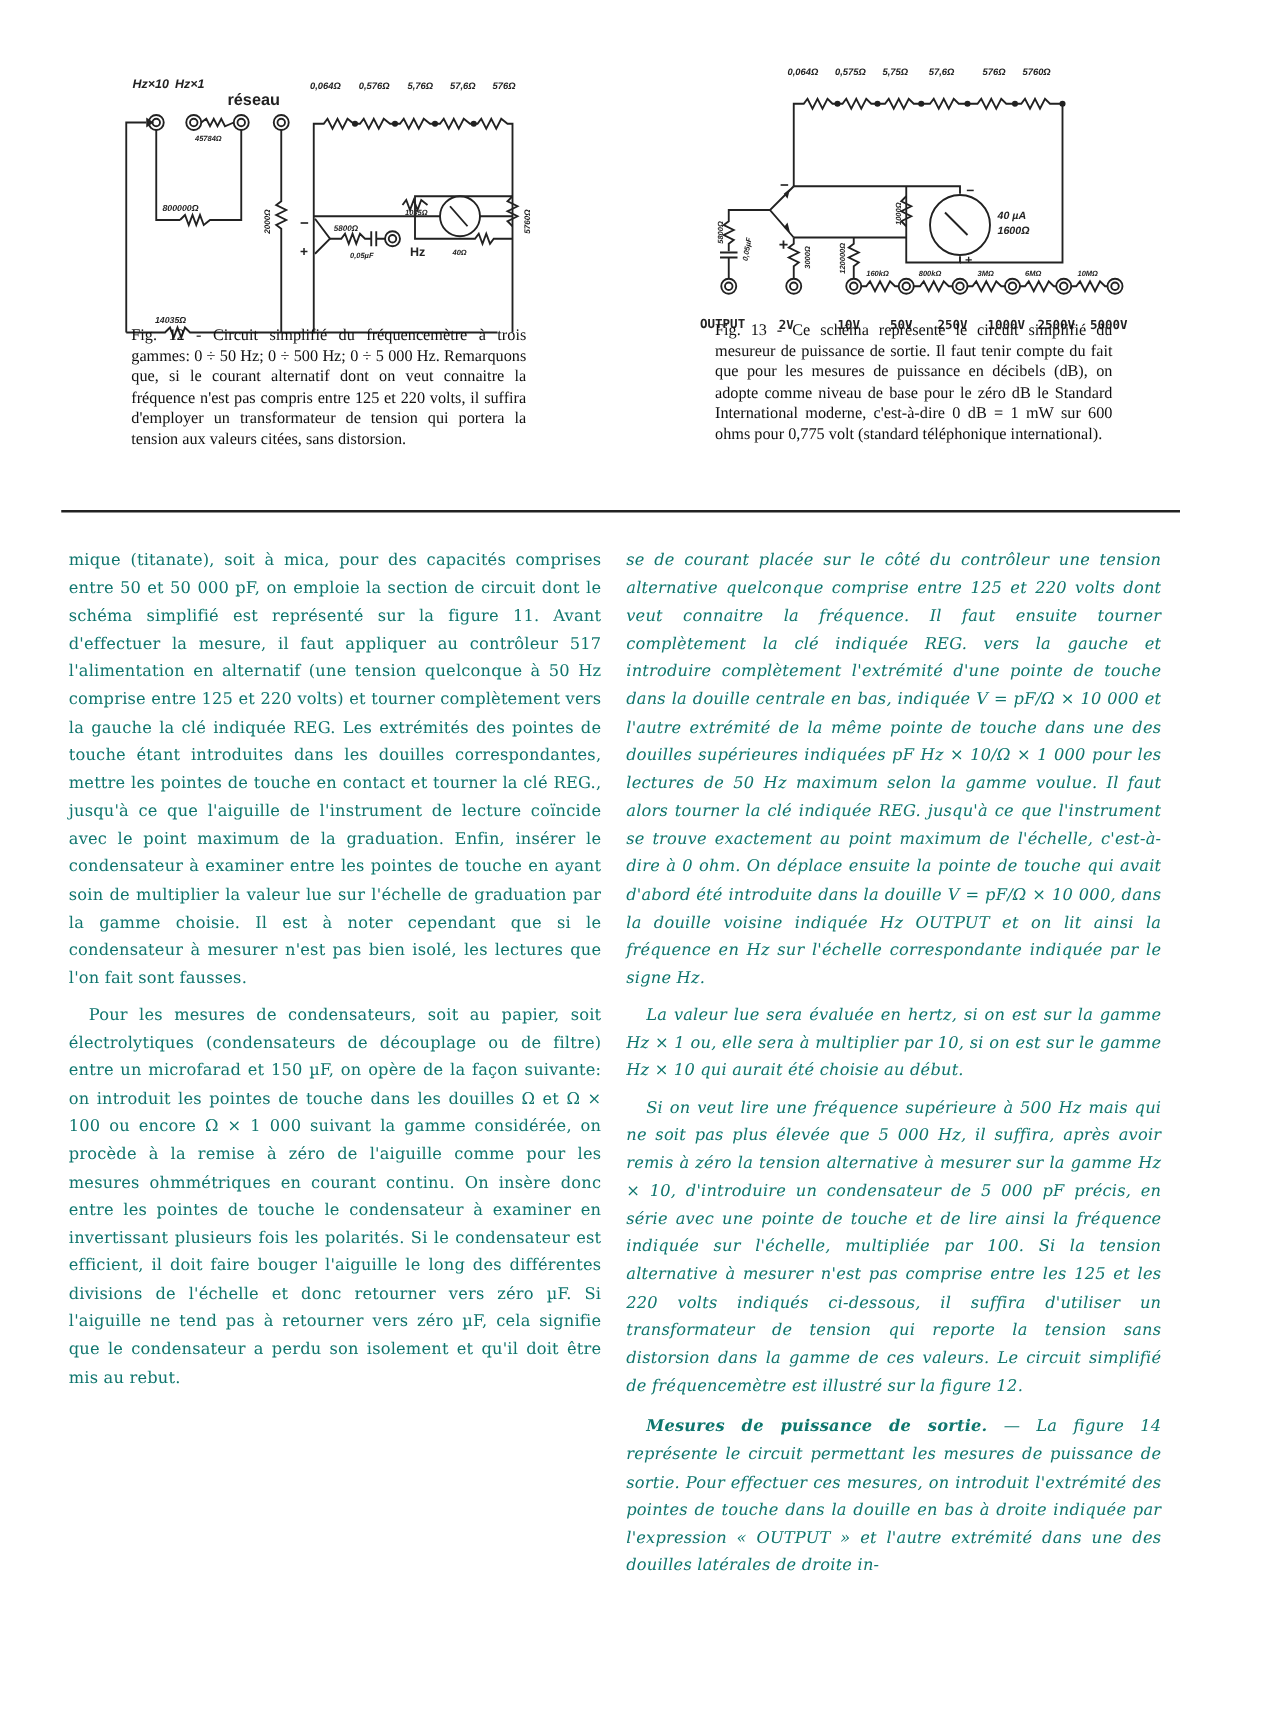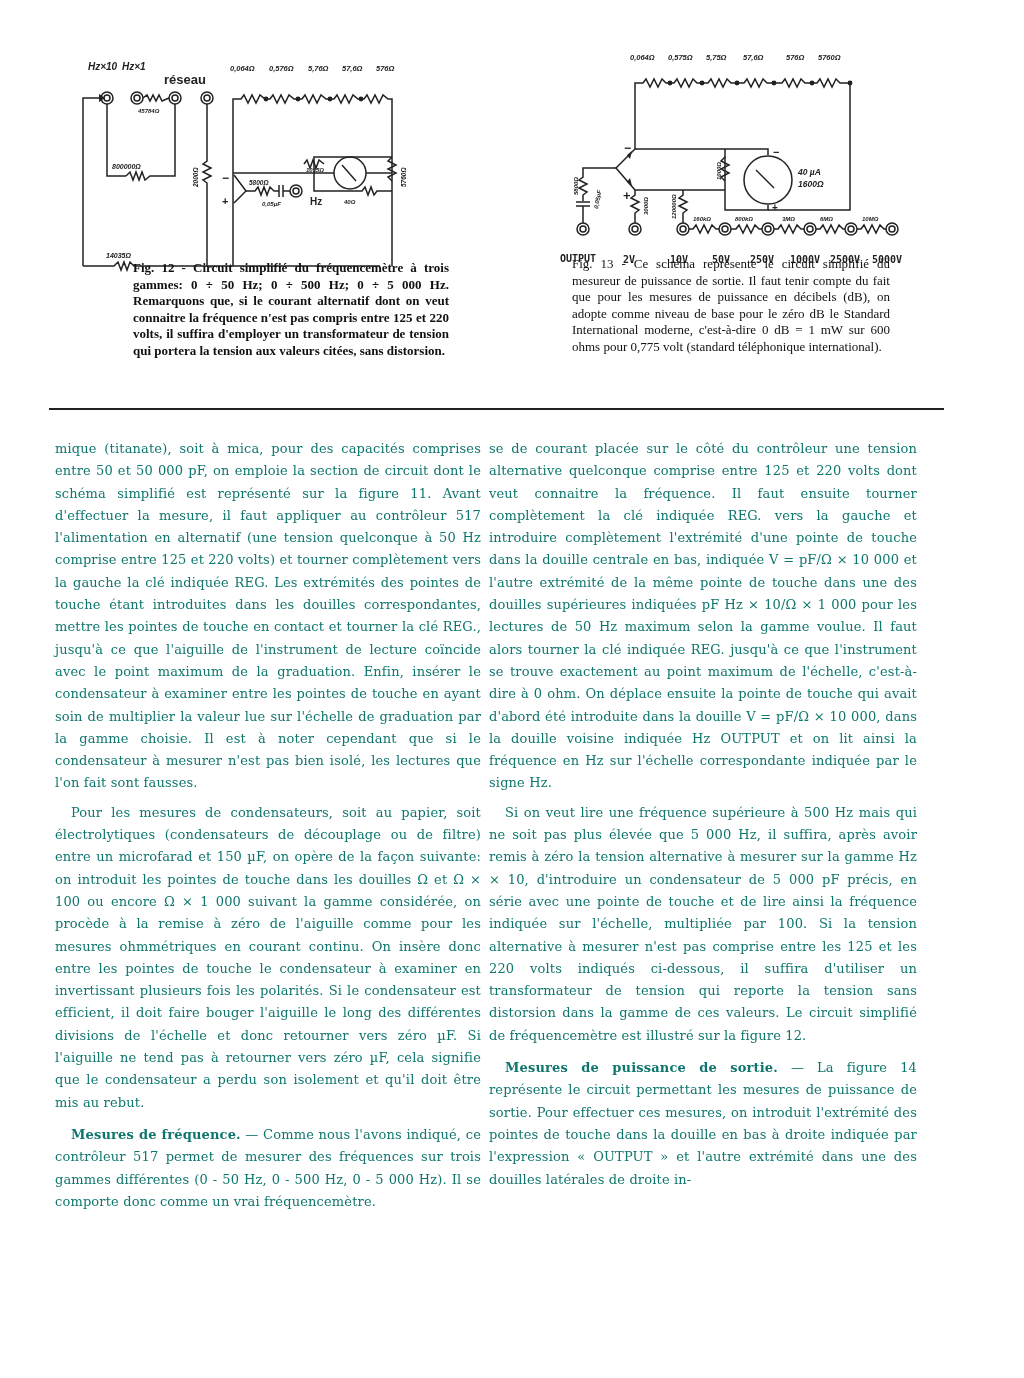--- a/index.html
+++ b/index.html
@@ -2,35 +2,35 @@
 <html><head>
 <meta charset="utf-8">
 <style>
   html, body { margin:0; padding:0; background:#ffffff; }
   body { width:1024px; height:1378px; position:relative; overflow:hidden; color:#1a1a1a; font-family:"DejaVu Serif", serif; }
   .fig { position:absolute;margin-top:37px; }
   .fig svg { display:block; }
   .schem-text { font-family:"Liberation Sans", sans-serif; font-style:italic; font-weight:bold; fill:#222; }
   .schem-label { font-family:"Liberation Sans", sans-serif; font-weight:bold; fill:#222; }
   .caption { position:absolute; font-family:"Liberation Serif", serif; font-size:13px; line-height:16.6px; text-align:justify; color:#111; }
-  #cap12 { left:105px; top:260px; width:316px; font-weight:bold;margin-left:28px; }
+  #cap12 { left:105px; top:260px; width:316px; font-weight:normal; }
   #cap13 { left:572px; top:256px; width:318px; }
   .rule { position:absolute; left:49px; top:408px; width:895px; height:2px; background:#222; }
   .col { position:absolute; font-family:"DejaVu Serif", serif; font-size:13px; line-height:22.3px; text-align:justify; color:#0f766e; letter-spacing:0.15px; }
   #colL { left:55px; top:438px; width:426px; }
-  #colR { left:489px; top:438px; width:428px; }
+  #colR { left:501px; top:438px; width:428px;font-style:italic; }
   .col p { margin:0 0 7px 0; text-indent:0; hyphens:manual; }
   .col p.ind { text-indent:16px; }
   .col p.first { text-indent:0; }
   .col .head { font-weight:bold; }
 </style>
 </head>
 <body>
 
-<div class="fig" style="left:74px; top:0px;text-align:right;">
+<div class="fig" style="left:92px; top:0px;text-align:right;">
   <svg width="350" height="240" viewBox="0 0 350 240" xmlns="http://www.w3.org/2000/svg" stroke="#222" fill="none" stroke-width="1.5">
     <text class="schem-text" x="14" y="33" font-size="10" stroke="none">Hz×10</text>
     <text class="schem-text" x="48" y="33" font-size="10" stroke="none">Hz×1</text>
     <text class="schem-label" x="90" y="47" font-size="13" stroke="none">réseau</text>
     <text class="schem-text" x="156" y="34" font-size="7.5" stroke="none">0,064Ω</text>
     <text class="schem-text" x="195" y="34" font-size="7.5" stroke="none">0,576Ω</text>
     <text class="schem-text" x="234" y="34" font-size="7.5" stroke="none">5,76Ω</text>
     <text class="schem-text" x="268" y="34" font-size="7.5" stroke="none">57,6Ω</text>
     <text class="schem-text" x="302" y="34" font-size="7.5" stroke="none">576Ω</text>
 
@@ -211,20 +211,20 @@
 </div>
 
 <div class="caption" id="cap12">Fig. 12 - Circuit simplifié du fréquencemètre à trois gammes: 0 ÷ 50 Hz; 0 ÷ 500 Hz; 0 ÷ 5 000 Hz. Remarquons que, si le courant alternatif dont on veut connaitre la fréquence n'est pas compris entre 125 et 220 volts, il suffira d'employer un transformateur de tension qui portera la tension aux valeurs citées, sans distorsion.</div>
 <div class="caption" id="cap13">Fig. 13 - Ce schéma représente le circuit simplifié du mesureur de puissance de sortie. Il faut tenir compte du fait que pour les mesures de puissance en décibels (dB), on adopte comme niveau de base pour le zéro dB le Standard International moderne, c'est-à-dire 0 dB = 1 mW sur 600 ohms pour 0,775 volt (standard téléphonique international).</div>
 
 <div class="rule"></div>
 
 <div class="col" id="colL">
   <p class="first">mique (titanate), soit à mica, pour des capacités comprises entre 50 et 50 000 pF, on emploie la section de circuit dont le schéma simplifié est représenté sur la figure 11. Avant d'effectuer la mesure, il faut appliquer au contrôleur 517 l'alimentation en alternatif (une tension quelconque à 50 Hz comprise entre 125 et 220 volts) et tourner complètement vers la gauche la clé indiquée REG. Les extrémités des pointes de touche étant introduites dans les douilles correspondantes, mettre les pointes de touche en contact et tourner la clé REG., jusqu'à ce que l'aiguille de l'instrument de lecture coïncide avec le point maximum de la graduation. Enfin, insérer le condensateur à examiner entre les pointes de touche en ayant soin de multiplier la valeur lue sur l'échelle de graduation par la gamme choisie. Il est à noter cependant que si le condensateur à mesurer n'est pas bien isolé, les lectures que l'on fait sont fausses.</p>
   <p class="ind">Pour les mesures de condensateurs, soit au papier, soit électrolytiques (condensateurs de découplage ou de filtre) entre un microfarad et 150 µF, on opère de la façon suivante: on introduit les pointes de touche dans les douilles Ω et Ω × 100 ou encore Ω × 1 000 suivant la gamme considérée, on procède à la remise à zéro de l'aiguille comme pour les mesures ohmmétriques en courant continu. On insère donc entre les pointes de touche le condensateur à examiner en invertissant plusieurs fois les polarités. Si le condensateur est efficient, il doit faire bouger l'aiguille le long des différentes divisions de l'échelle et donc retourner vers zéro µF. Si l'aiguille ne tend pas à retourner vers zéro µF, cela signifie que le condensateur a perdu son isolement et qu'il doit être mis au rebut.</p>
-  <p class="ind" style="margin-top:10px;"><span class="head">Mesures de fréquence.</span><span> — Comme nous l'avons indiqué, ce contrôleur 517 permet de mesurer des fréquences sur trois gammes différentes (0 - 50 Hz, 0 - 500 Hz, 0 - 5 000 Hz). Il se comporte donc comme un vrai fréquencemètre.</span></p>
 </div>
 
 <div class="col" id="colR">
   <p class="first">se de courant placée sur le côté du contrôleur une tension alternative quelconque comprise entre 125 et 220 volts dont veut connaitre la fréquence. Il faut ensuite tourner complètement la clé indiquée REG. vers la gauche et introduire complètement l'extrémité d'une pointe de touche dans la douille centrale en bas, indiquée V = pF/Ω × 10 000 et l'autre extrémité de la même pointe de touche dans une des douilles supérieures indiquées pF Hz × 10/Ω × 1 000 pour les lectures de 50 Hz maximum selon la gamme voulue. Il faut alors tourner la clé indiquée REG. jusqu'à ce que l'instrument se trouve exactement au point maximum de l'échelle, c'est-à-dire à 0 ohm. On déplace ensuite la pointe de touche qui avait d'abord été introduite dans la douille V = pF/Ω × 10 000, dans la douille voisine indiquée Hz OUTPUT et on lit ainsi la fréquence en Hz sur l'échelle correspondante indiquée par le signe Hz.</p>
+  <p class="ind">La valeur lue sera évaluée en hertz, si on est sur la gamme Hz × 1 ou, elle sera à multiplier par 10, si on est sur le gamme Hz × 10 qui aurait été choisie au début.</p>
   <p class="ind">Si on veut lire une fréquence supérieure à 500 Hz mais qui ne soit pas plus élevée que 5 000 Hz, il suffira, après avoir remis à zéro la tension alternative à mesurer sur la gamme Hz × 10, d'introduire un condensateur de 5 000 pF précis, en série avec une pointe de touche et de lire ainsi la fréquence indiquée sur l'échelle, multipliée par 100. Si la tension alternative à mesurer n'est pas comprise entre les 125 et les 220 volts indiqués ci-dessous, il suffira d'utiliser un transformateur de tension qui reporte la tension sans distorsion dans la gamme de ces valeurs. Le circuit simplifié de fréquencemètre est illustré sur la figure 12.</p>
   <p class="ind" style="margin-top:10px;"><span class="head">Mesures de puissance de sortie.</span><span> — La figure 14 représente le circuit permettant les mesures de puissance de sortie. Pour effectuer ces mesures, on introduit l'extrémité des pointes de touche dans la douille en bas à droite indiquée par l'expression « OUTPUT » et l'autre extrémité dans une des douilles latérales de droite in-</span></p>
 </div>
 
 </body></html>

